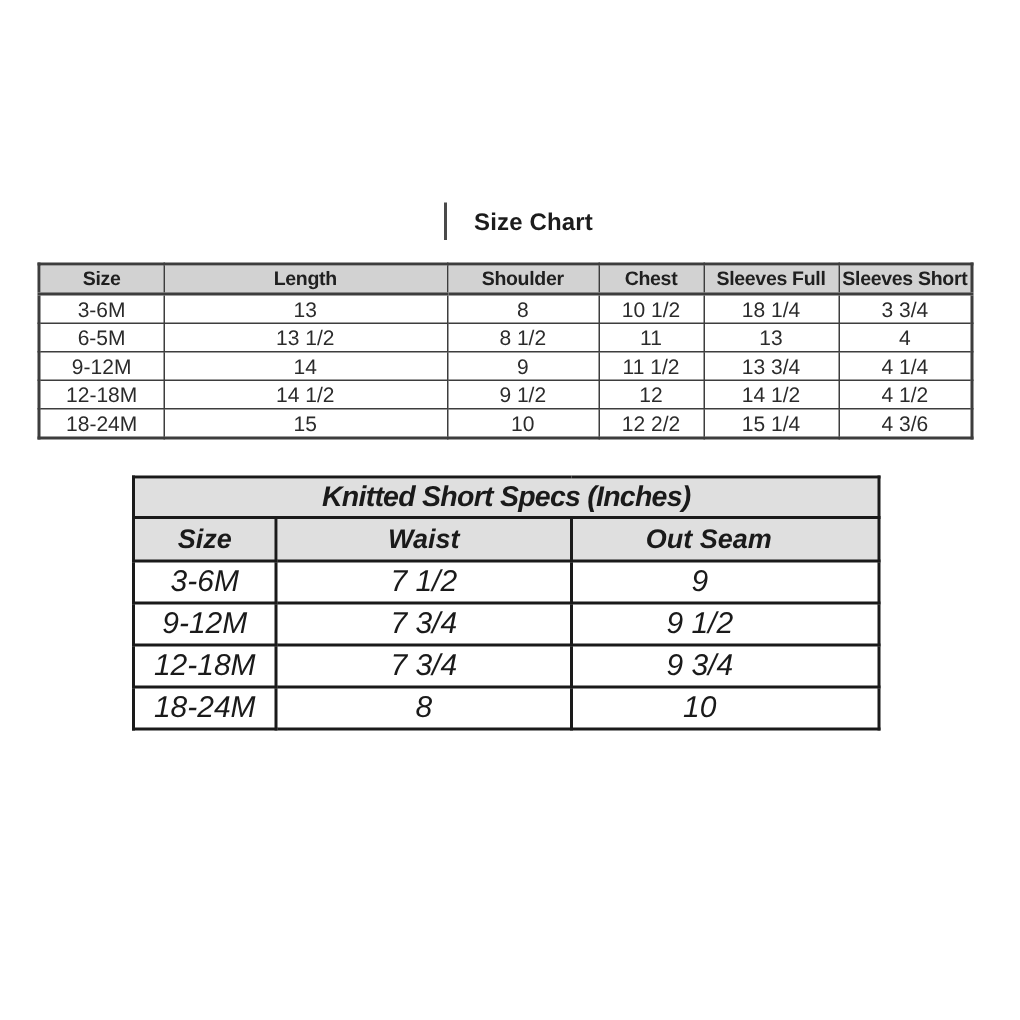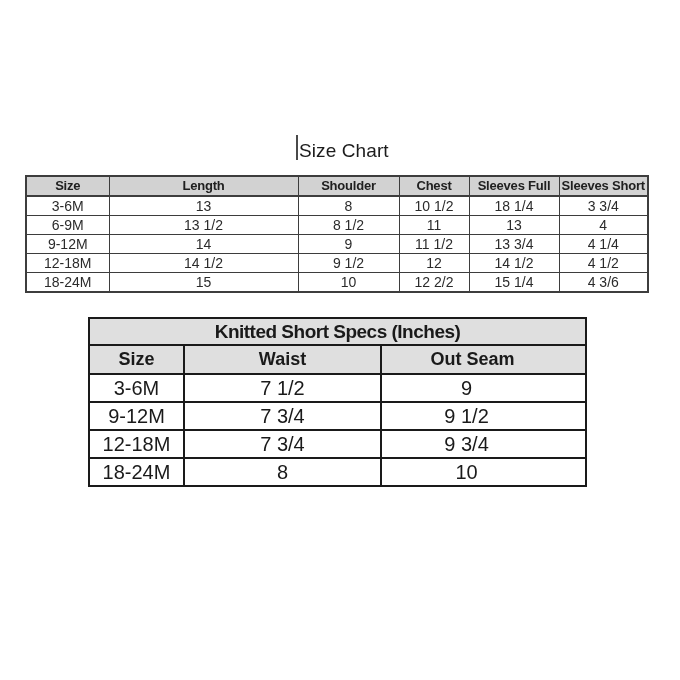--- a/index.html
+++ b/index.html
@@ -12,25 +12,25 @@
     width: 680px;
     height: 680px;
     background: #ffffff;
     overflow: hidden;
     font-family: "Liberation Sans", sans-serif;
   }
 
   
   .page-title {
     position: absolute;
-    left: 299px;
+    left: 316px;
     top: 140px;
     margin: 0;
-    font-size: 19px;
-    font-weight: normal;
+    font-size: 16px;
+    font-weight: bold;
     color: var(--title_text, #1c1c1c);
     letter-spacing: 0.1px;
     white-space: nowrap;
   }
   .text-caret {
     position: absolute;
     left: 296px;
     top: 135px;
     width: 2px;
     height: 25px;
@@ -81,20 +81,21 @@
   
   .t2 {
     left: 88px;
     top: 317px;
     width: 497px;
     border: 2px solid var(--t2_border, #1a1a1a);
     color: var(--t2_text, #1a1a1a);
   }
   .t2 th, .t2 td {
     border: 2px solid var(--t2_border, #1a1a1a);
+    font-style: italic;
   }
   .t2 .title-row th {
     height: 25px;
     background: var(--t2_header_bg, #dfdfdf);
     font-size: 19px;
     font-weight: bold;
     letter-spacing: -0.5px;
   }
   .t2 .head-row th {
     height: 27px;
@@ -142,21 +143,21 @@
     <tbody>
       <tr>
         <td>3-6M</td>
         <td>13</td>
         <td>8</td>
         <td>10 1/2</td>
         <td>18 1/4</td>
         <td>3 3/4</td>
       </tr>
       <tr>
-        <td>6-9M</td>
+        <td>6-5M</td>
         <td>13 1/2</td>
         <td>8 1/2</td>
         <td>11</td>
         <td>13</td>
         <td>4</td>
       </tr>
       <tr>
         <td>9-12M</td>
         <td>14</td>
         <td>9</td>

